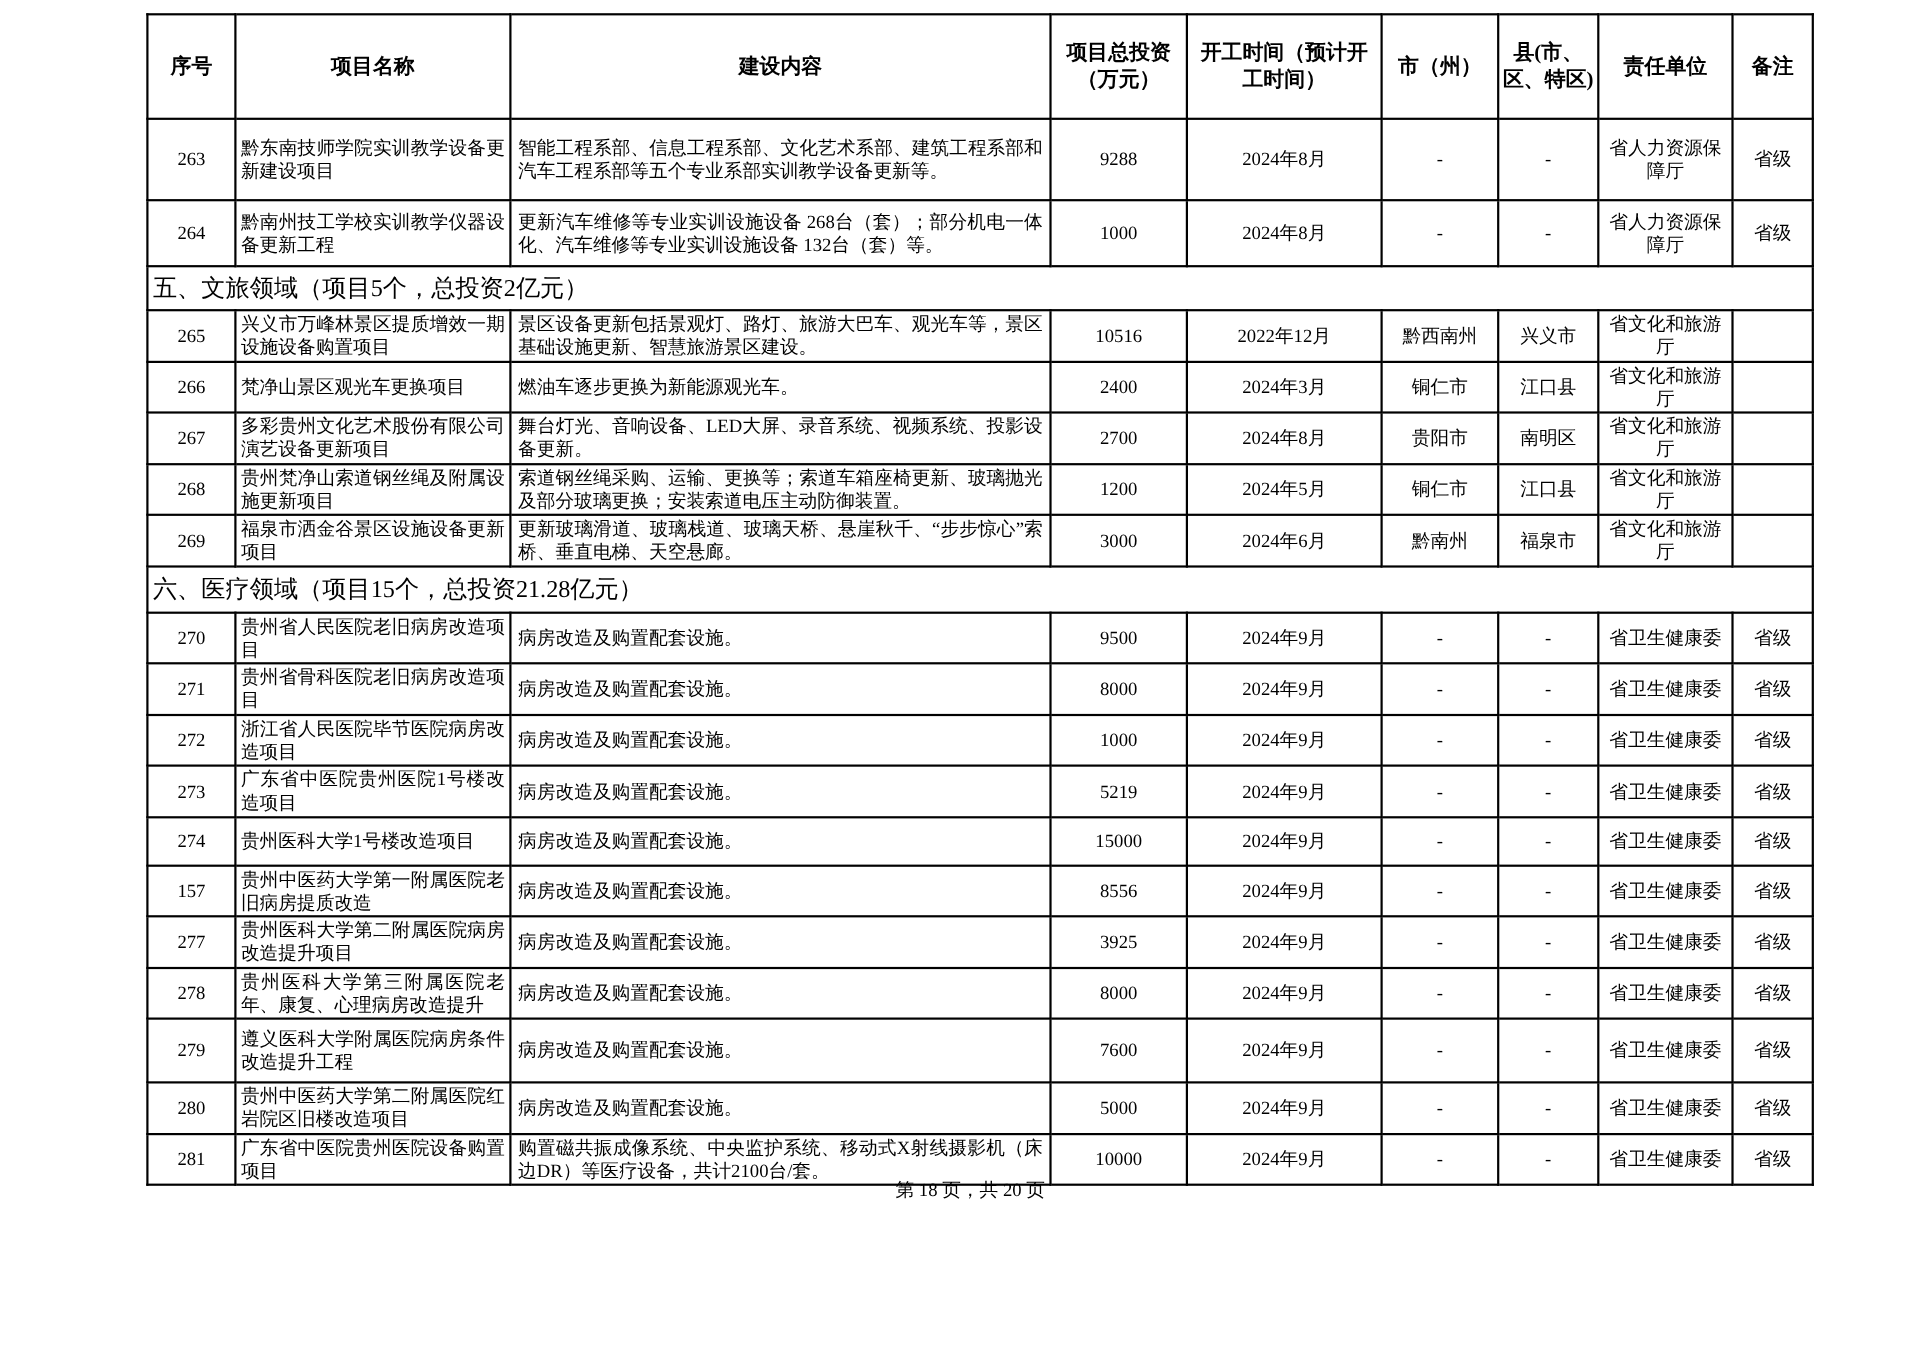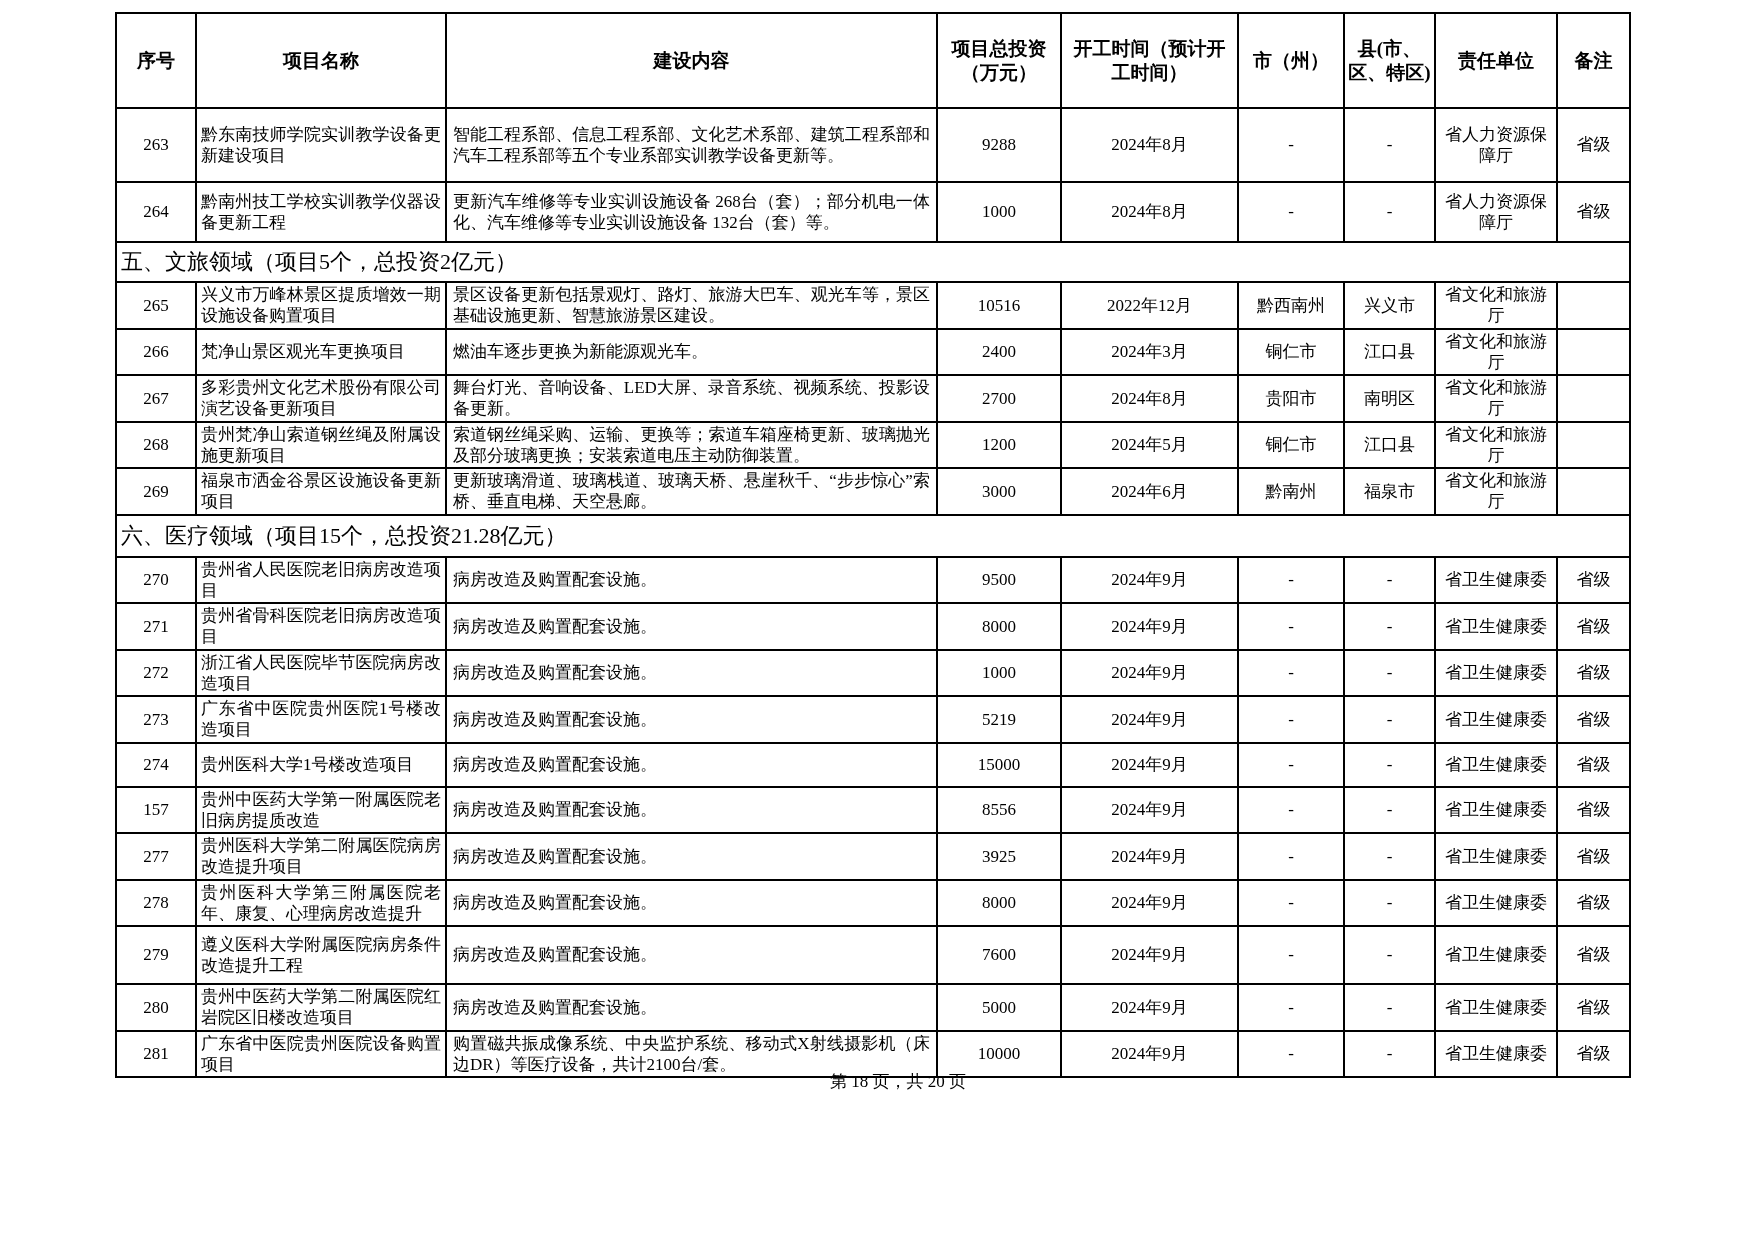--- a/index.html
+++ b/index.html
@@ -5,21 +5,21 @@
   * { box-sizing: border-box; }
   html, body { margin: 0; padding: 0; background: #ffffff; }
   body {
     width: 1754px; height: 1241px;
     font-family: "Liberation Serif", "DejaVu Serif", serif;
     color: #000;
   }
   .page { position: relative; width: 1754px; height: 1241px; background: #fff; overflow: hidden; }
 
   table.doc-table {
-    position: absolute; left: 115px; top: 12px; width: 1514px;
+    position: absolute; left: 133px; top: 12px; width: 1514px;
     border-collapse: collapse; table-layout: fixed;
   }
   .doc-table th, .doc-table td {
     border: 2px solid #000;
     padding: 1px 5px;
     font-size: 17px;
     line-height: 1.25;
     overflow: hidden;
     vertical-align: middle;
     word-break: break-all;
@@ -51,21 +51,21 @@
   tbody tr:nth-child(8)  { height: 44px; }
   tbody tr:nth-child(9)  { height: 42px; }
   tbody tr:nth-child(n+10):nth-child(-n+17) { height: 44px; }
   tbody tr:nth-child(18) { height: 58px; padding-left: 40px; }
   tbody tr:nth-child(19) { height: 44px; }
   tbody tr:nth-child(20) { height: 44px; }
   tbody tr:nth-child(21) { height: 42px; }
 
   .footer {
     position: absolute; left: 125px; top: 1070px; width: 1514px;
-    text-align: center; font-size: 17px; margin-left: 16px;
+    text-align: center; font-size: 17px;
   }
 </style>
 </head>
 <body>
 
 <div class="page">
 
   <table class="doc-table">
     <colgroup>
       <col style="width:80px">

